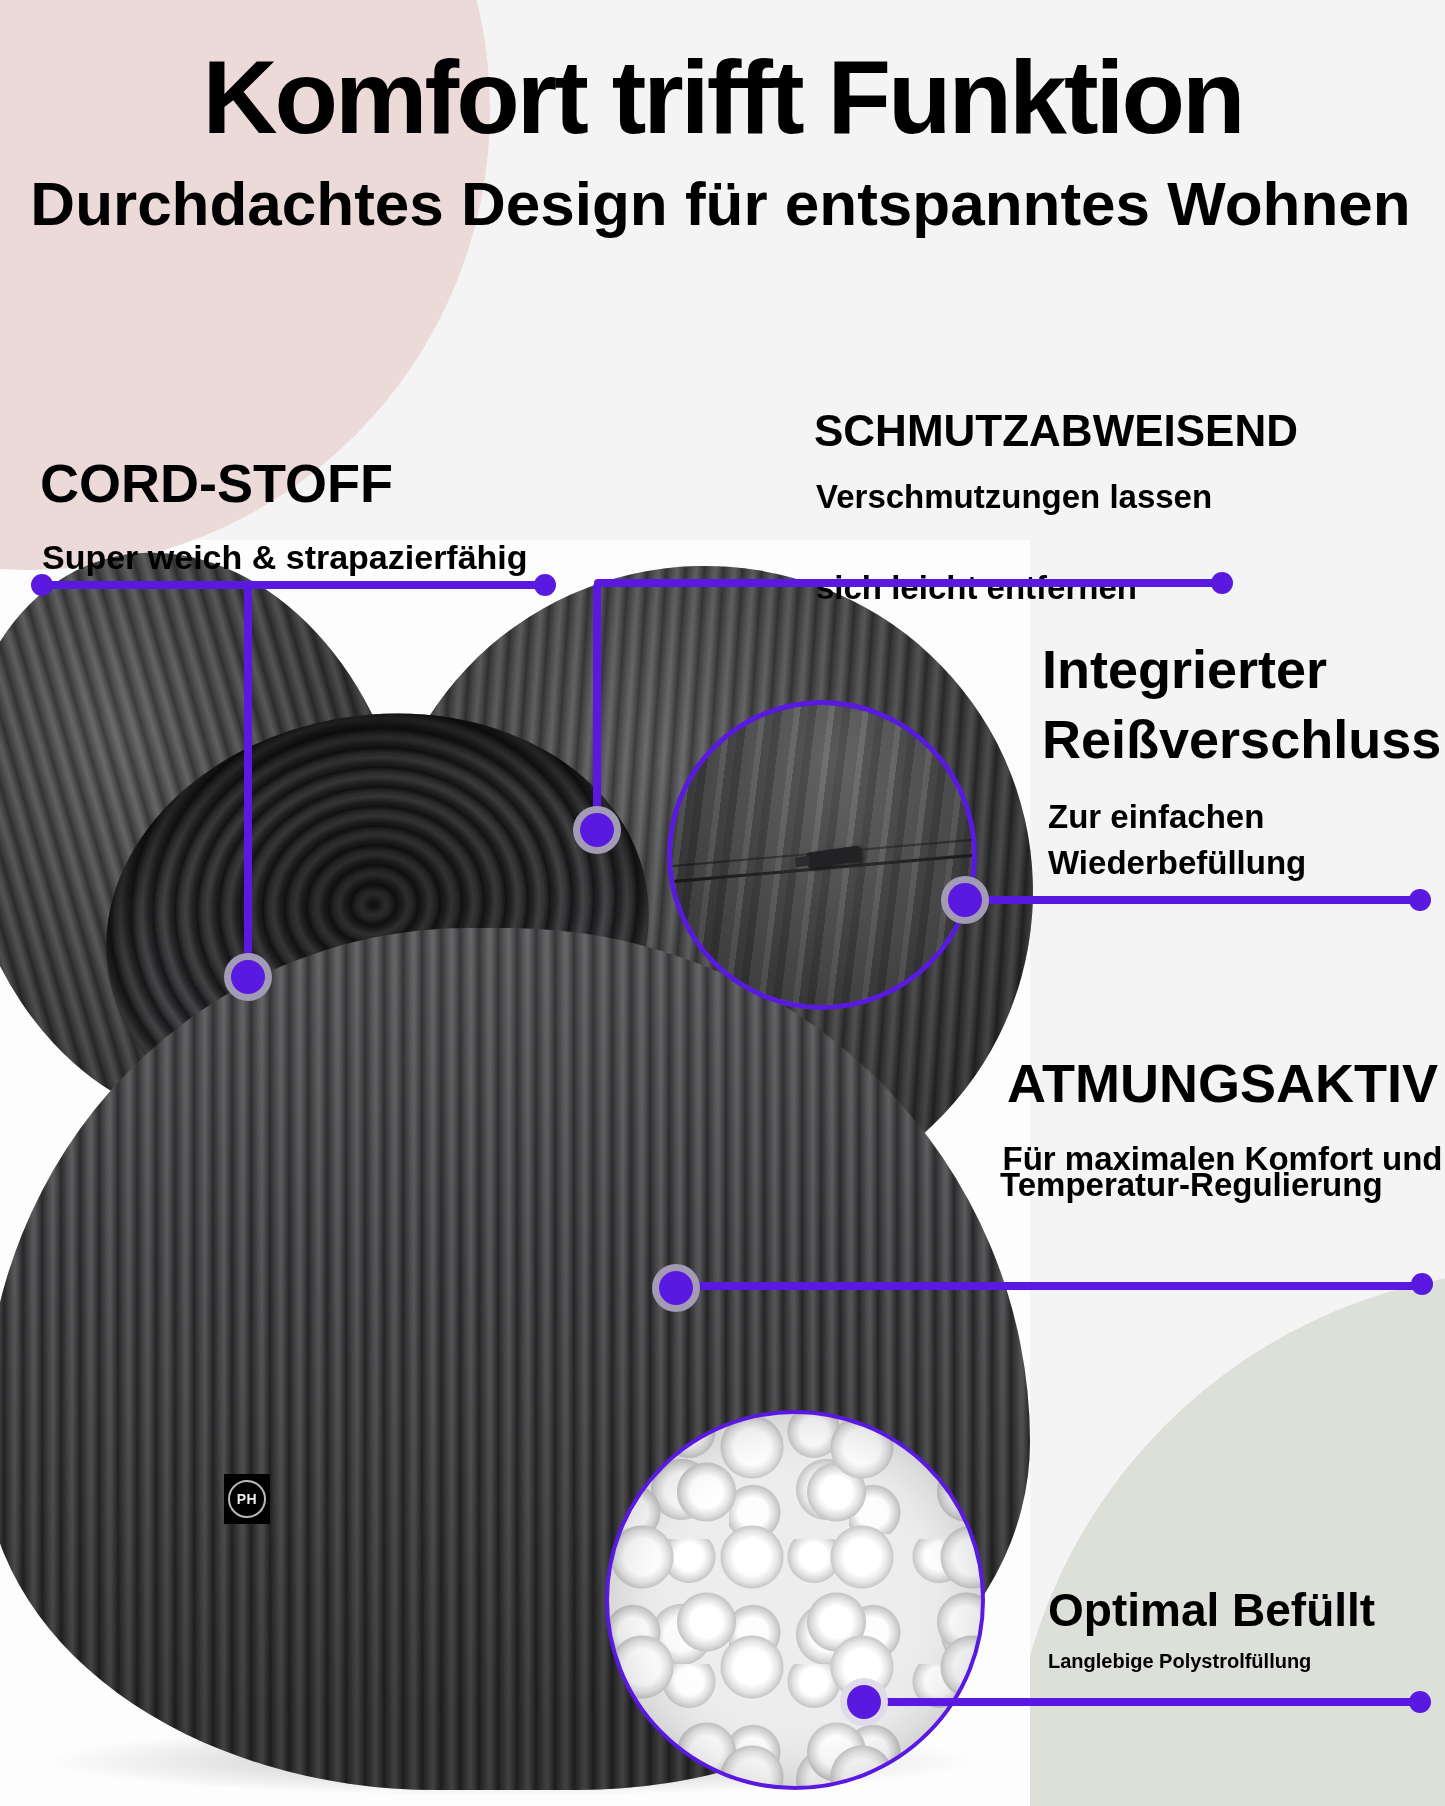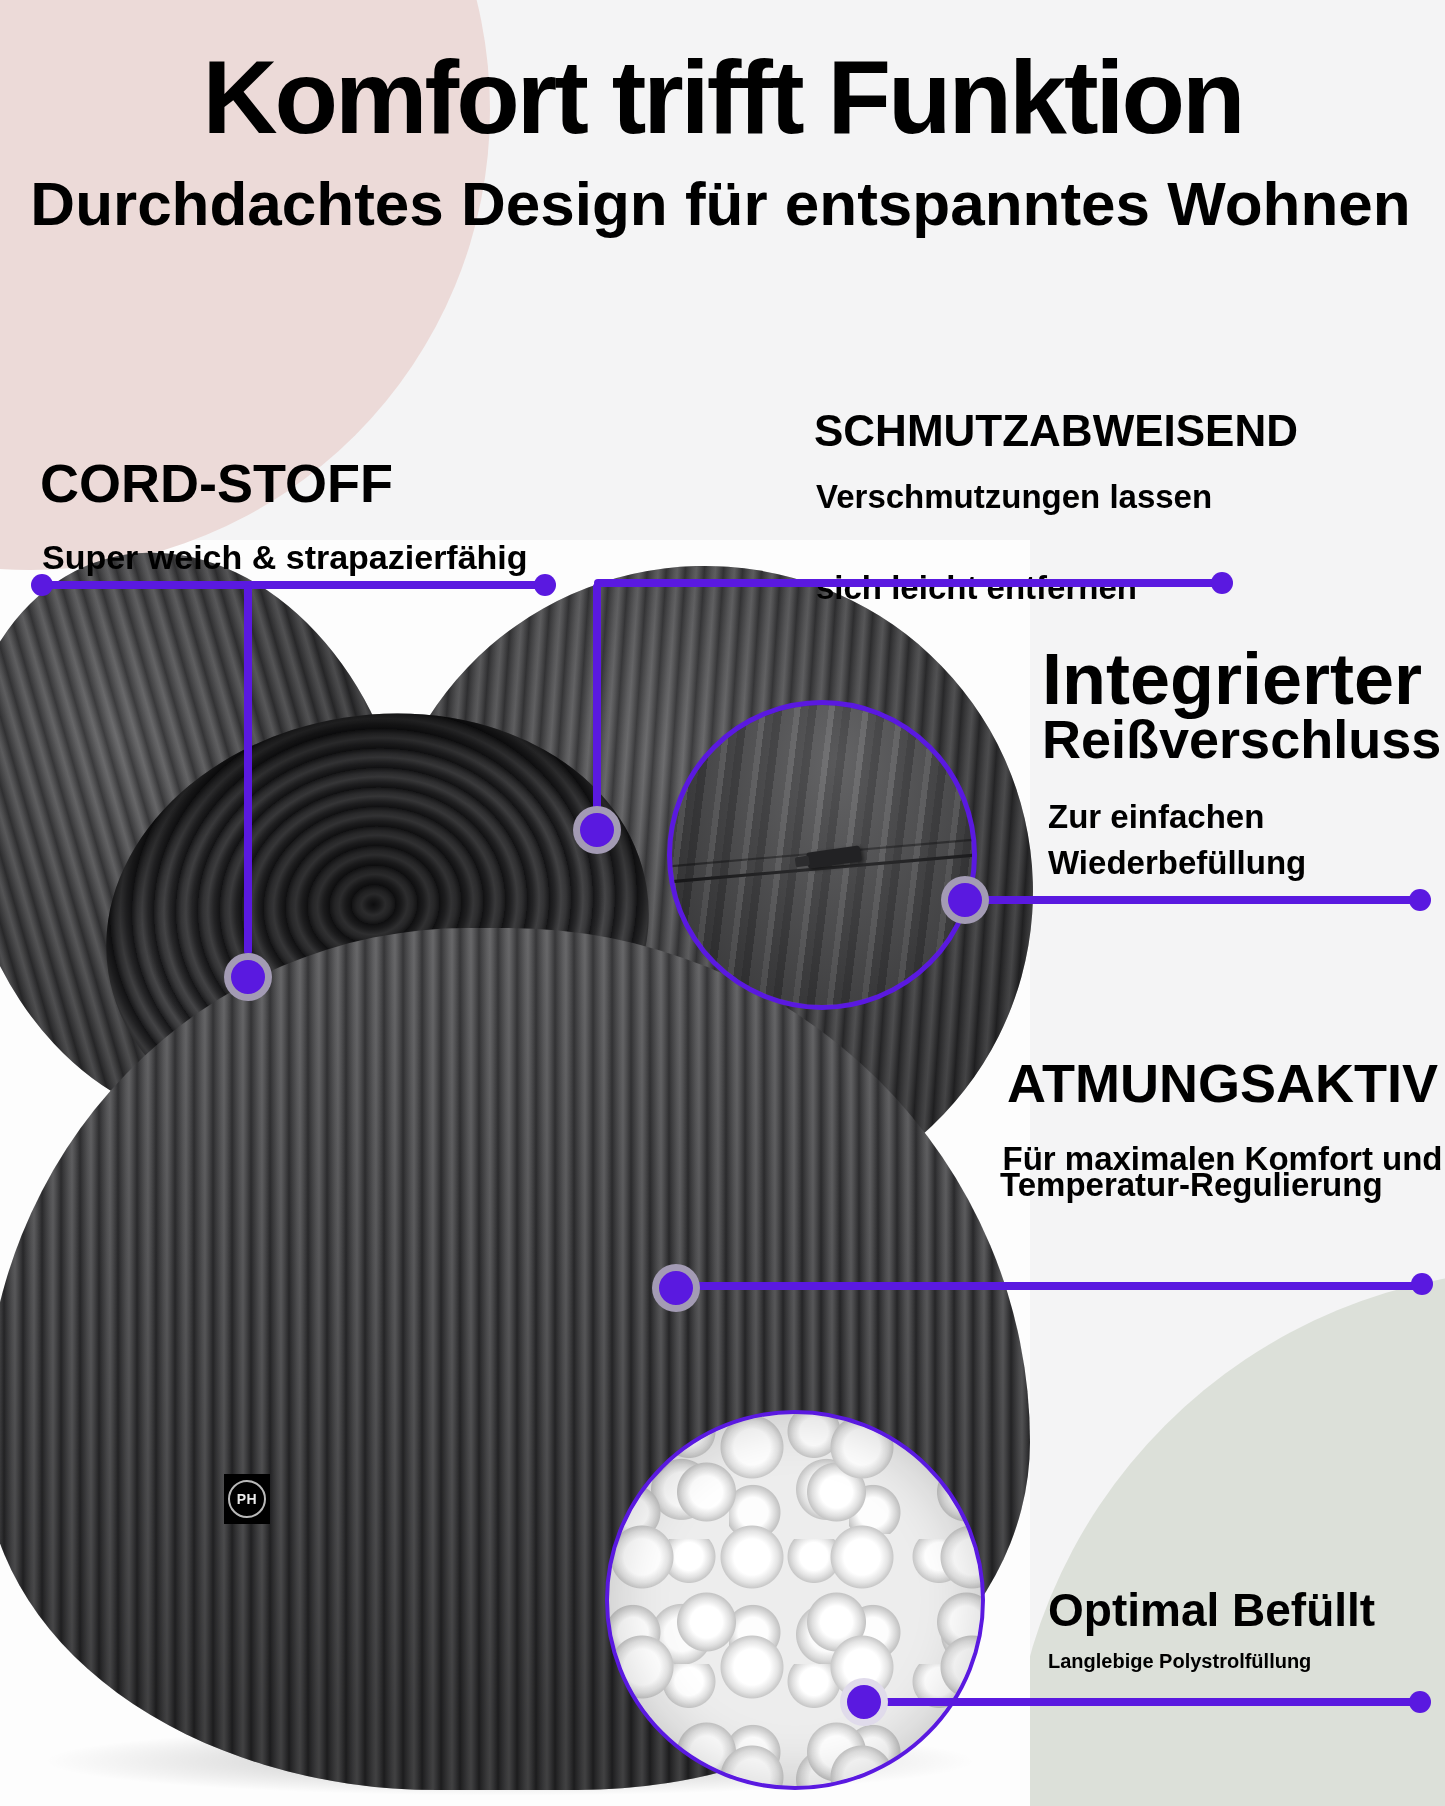--- a/index.html
+++ b/index.html
@@ -77,21 +77,21 @@
   
   .t{position:absolute;margin:0;white-space:nowrap;z-index:6;color:#000000;}
   .page-title{left:0;top:38px;width:1445px;text-align:center;font-size:104px;font-weight:900;
      letter-spacing:-3px;}
   .page-subtitle{left:0;top:168px;width:1441px;text-align:center;font-size:62px;font-weight:700;}
   .cord-title{left:40px;top:452px;font-size:54px;font-weight:800;}
   .cord-sub{left:42px;top:538px;font-size:34px;font-weight:700;}
   .dirt-title{left:814px;top:406px;font-size:44px;font-weight:800;}
   .dirt-l1{left:816px;top:478px;font-size:33px;font-weight:700;}
   .dirt-l2{left:816px;top:522px;font-size:33px;font-weight:700;margin-top:47px;}
-  .zip-t1{left:1042px;top:638px;font-size:72px;font-weight:800;}
+  .zip-t1{left:1042px;top:638px;font-size:54px;font-weight:800;}
   .zip-t2{left:1042px;top:708px;font-size:54px;font-weight:800;}
   .zip-l1{left:1048px;top:798px;font-size:33px;font-weight:700;}
   .zip-l2{left:1048px;top:844px;font-size:33px;font-weight:700;}
   .atm-title{left:1000px;top:1052px;width:445px;text-align:center;font-size:54px;font-weight:800;}
   .atm-l1{left:1000px;top:1140px;width:445px;text-align:center;font-size:33px;font-weight:700;}
   .atm-l2{left:1000px;top:1166px;width:445px;text-align:left;font-size:33px;font-weight:700;}
   .fill-title{left:1048px;top:1583px;font-size:46px;font-weight:800;}
   .fill-sub{left:1048px;top:1650px;font-size:20px;font-weight:700;}
 </style>
 </head>

